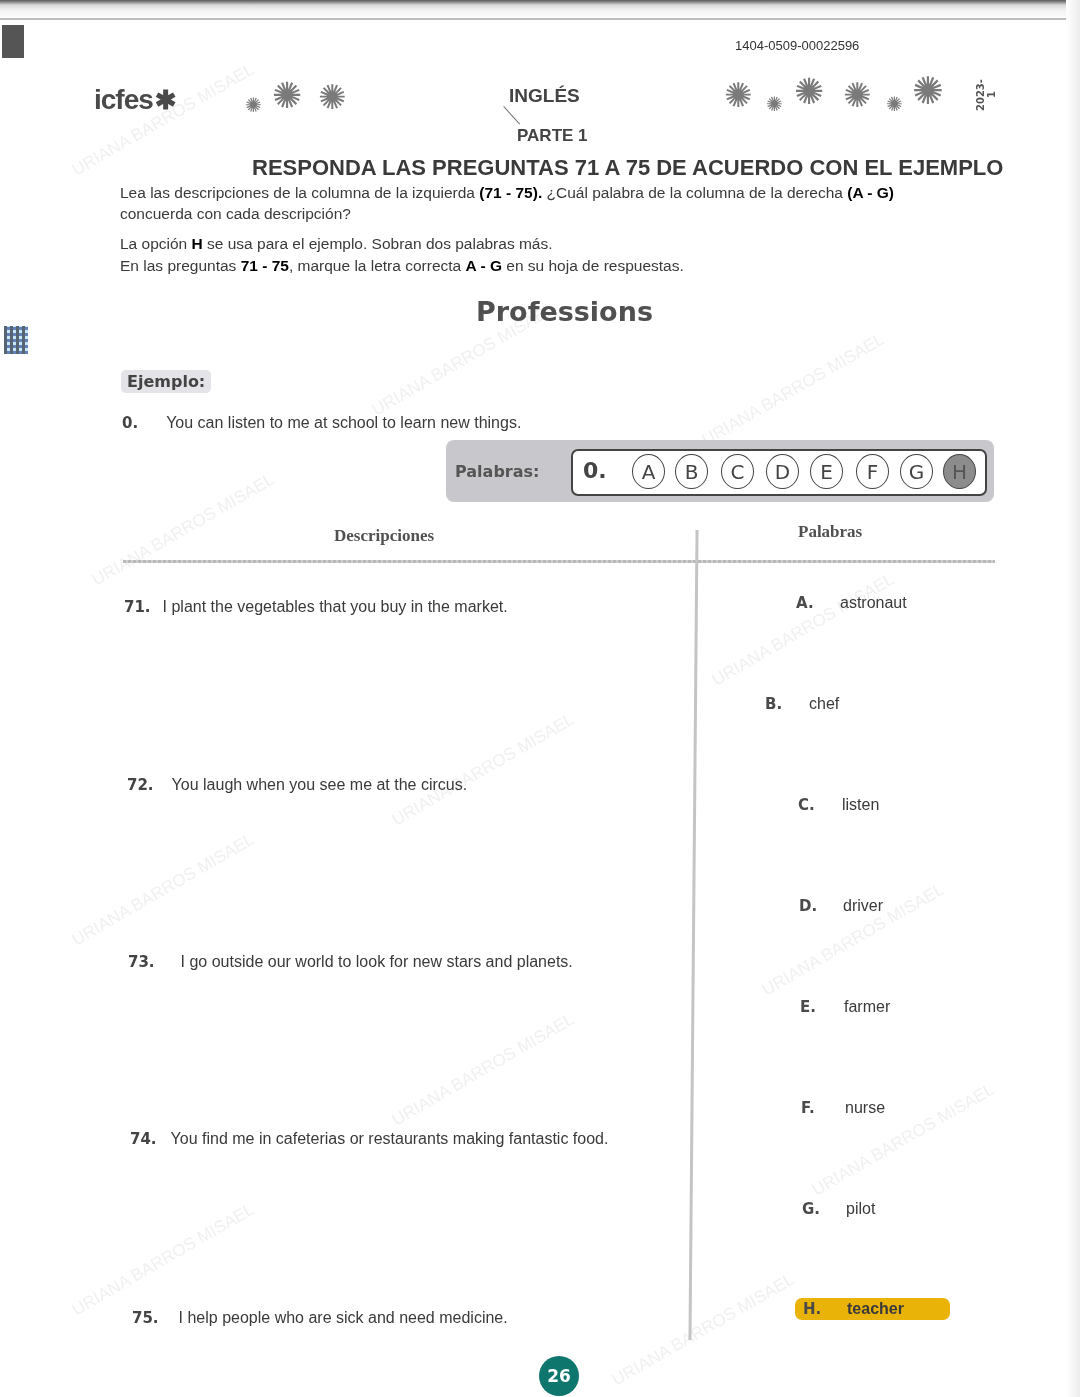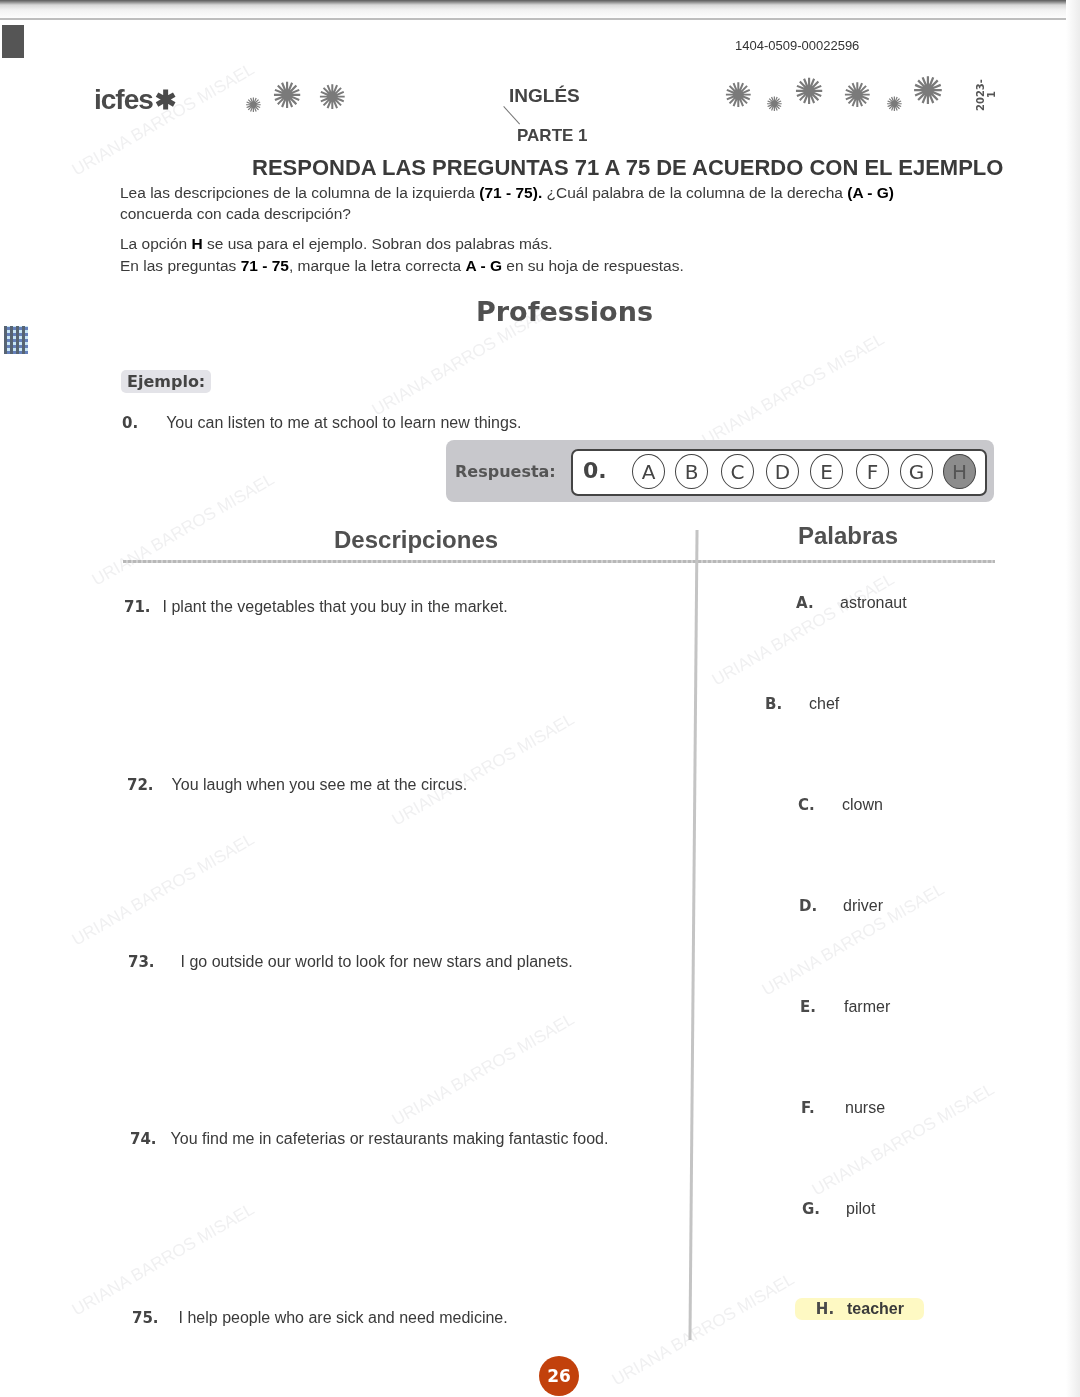--- a/index.html
+++ b/index.html
@@ -90,32 +90,32 @@
   }
   .answer-num {
     position: absolute; left: 583px; top: 458px; font-size: 22px; font-weight: bold; color: #444;
   }
   .bubble {
     position: absolute; top: 454px; width: 33px; height: 35px; border: 1.5px solid #444; border-radius: 50%;
     box-sizing: border-box; display: flex; align-items: center; justify-content: center;
     font-size: 20px; color: #444; background: #fff;
   }
   .bubble.filled { background: #8c8c8c; color: #555; }
-  .col-head { position: absolute; font-size: 24px; font-weight: bold; color: #505050; font-family: Liberation Sans, sans-serif; }
+  .col-head { position: absolute; font-size: 17px; font-weight: bold; color: #505050; font-family: Liberation Serif, serif; }
   .hr {
     position: absolute; left: 123px; top: 560px; width: 872px; height: 3px;
     background: repeating-linear-gradient(90deg, #b8b8b8 0 3px, #d0d0d0 3px 5px);
   }
   .vr { position: absolute; left: 692px; top: 530px; width: 3px; height: 810px; background: #c4c4c4; transform: skewX(-0.5deg); }
   .word { position: absolute; font-size: 16px; color: #3a3a3a; font-family: "Liberation Sans", sans-serif; }
   .word .letter { font-weight: bold; color: #4a4a4a; display: inline-block; width: 44px; font-family: "DejaVu Sans", sans-serif; font-size: 15px; }
-  .word.example { background: #fef9c3; border-radius: 7px; padding: 2px 20px 2px 8px; font-weight: bold; text-align: center; }
+  .word.example { background: #eab308; border-radius: 7px; padding: 2px 46px 2px 8px; font-weight: bold; }
   .page-num {
     position: absolute; left: 539px; top: 1356px; width: 40px; height: 40px; border-radius: 50%;
-    background: #c2410c; color: #fff; font-weight: bold; font-size: 17px;
+    background: #0f766e; color: #fff; font-weight: bold; font-size: 17px;
     display: flex; align-items: center; justify-content: center;
   }
   .watermark {
     position: absolute; font-size: 17px; color: rgba(170,170,175,0.18); transform: rotate(-30deg);
     white-space: nowrap; font-family: "Liberation Sans", sans-serif; pointer-events: none;
   }
 </style>
 </head>
 <body>
 
@@ -169,21 +169,21 @@
 </div>
 
 <div class="section-title">Professions</div>
 
 <div class="example-tag">Ejemplo:</div>
 <div class="q-row" style="left:122px;top:414px;">
   <span class="num" style="margin-right:28px;">0.</span><span>You can listen to me at school to learn new things.</span>
 </div>
 
 <div class="answer-bar"></div>
-<div class="answer-label">Respuesta:</div>
+<div class="answer-label">Palabras:</div>
 <div class="answer-box"></div>
 <div class="answer-num">0.</div>
 <div class="bubble" style="left:632px;">A</div>
 <div class="bubble" style="left:675px;">B</div>
 <div class="bubble" style="left:721px;">C</div>
 <div class="bubble" style="left:766px;">D</div>
 <div class="bubble" style="left:810px;">E</div>
 <div class="bubble" style="left:856px;">F</div>
 <div class="bubble" style="left:900px;">G</div>
 <div class="bubble filled" style="left:943px;">H</div>
@@ -209,21 +209,21 @@
   <span class="num" style="margin-right:20px;">75.</span><span>I help people who are sick and need medicine.</span>
 </div>
 
 <div class="word" style="left:796px;top:594px;">
   <span class="letter">A.</span><span>astronaut</span>
 </div>
 <div class="word" style="left:765px;top:695px;">
   <span class="letter">B.</span><span>chef</span>
 </div>
 <div class="word" style="left:798px;top:796px;">
-  <span class="letter">C.</span><span>clown</span>
+  <span class="letter">C.</span><span>listen</span>
 </div>
 <div class="word" style="left:799px;top:897px;">
   <span class="letter">D.</span><span>driver</span>
 </div>
 <div class="word" style="left:800px;top:998px;">
   <span class="letter">E.</span><span>farmer</span>
 </div>
 <div class="word" style="left:801px;top:1099px;">
   <span class="letter">F.</span><span>nurse</span>
 </div>

